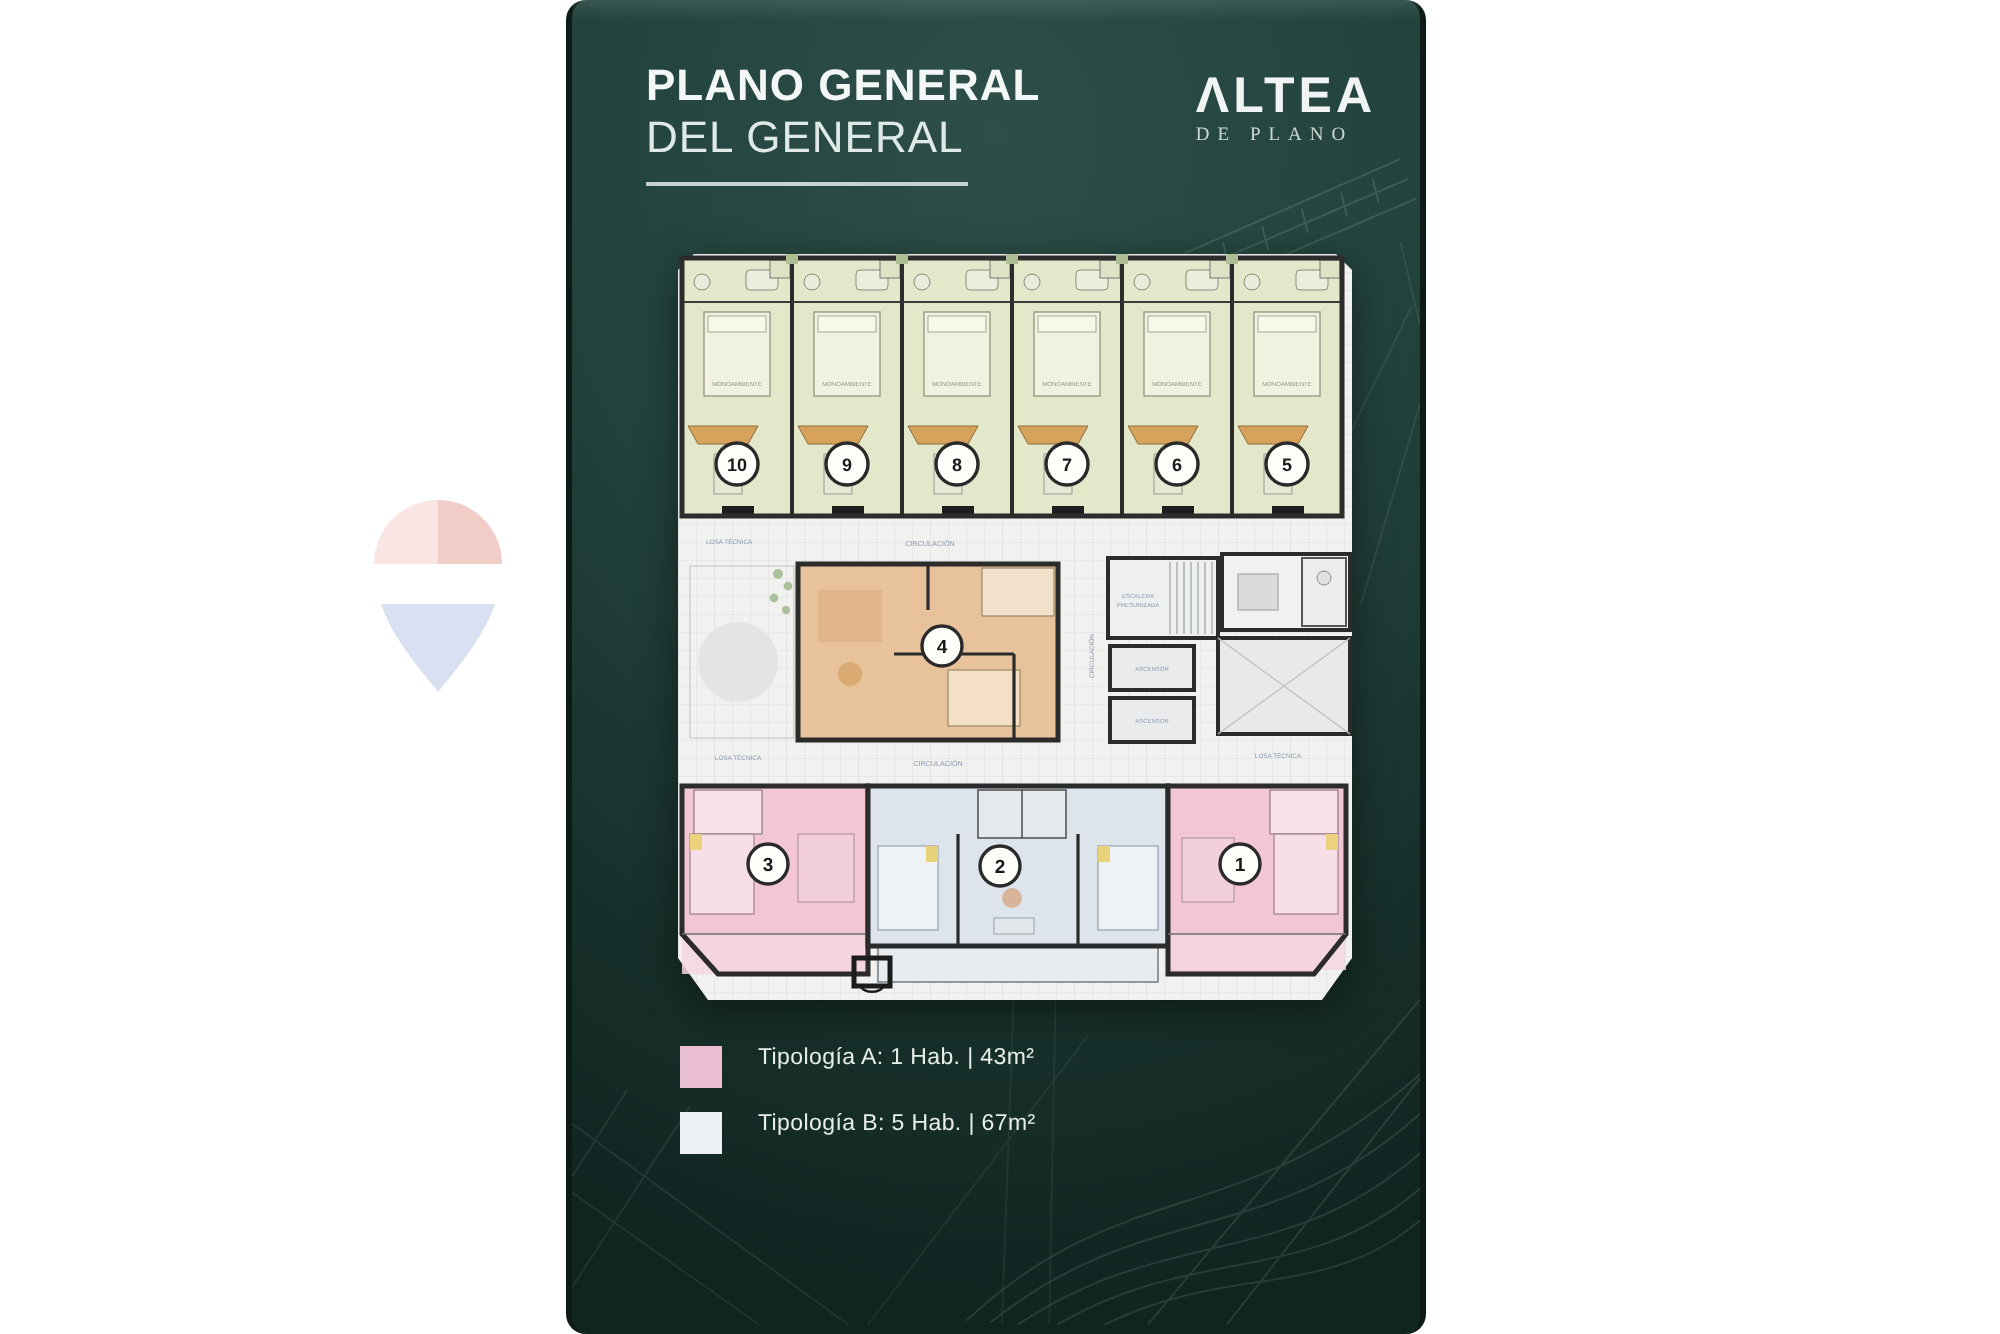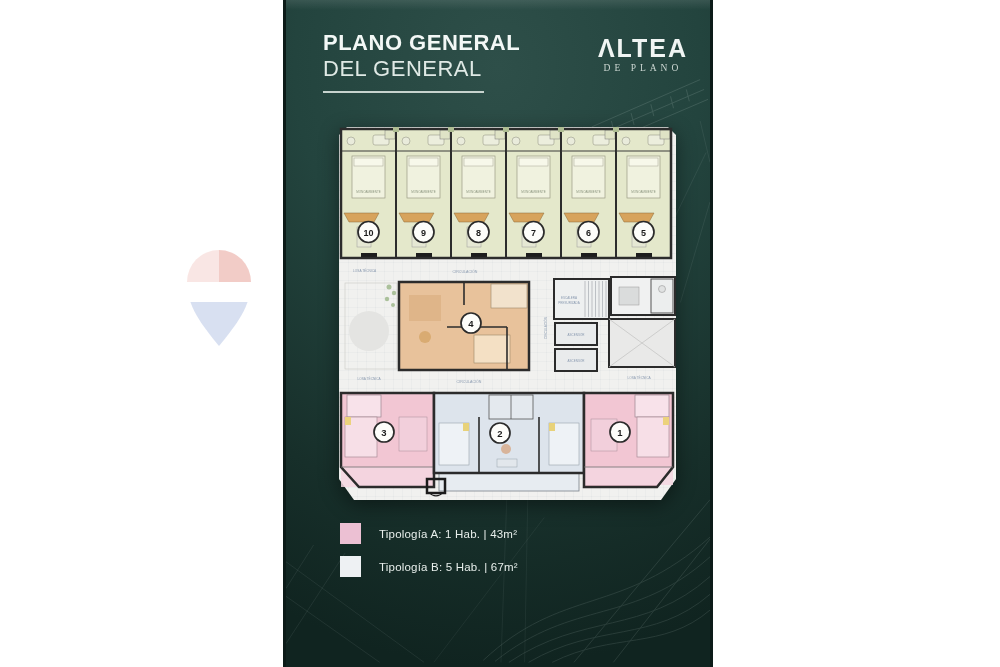--- a/index.html
+++ b/index.html
@@ -1,39 +1,39 @@
 <!DOCTYPE html>
 <html><head>
 <meta charset="utf-8">
 <style>
   html,body{margin:0;padding:0;background:#ffffff;}
   .page{position:relative;width:1000px;height:667px;overflow:hidden;background:#ffffff;
         font-family:"Liberation Sans",sans-serif;}
   
   .panel{position:absolute;left:283px;top:0;width:430px;height:667px;
          background:radial-gradient(120% 90% at 50% 10%, #2e4f49 0%, #23443e 40%, #172f2a 76%, #102420 100%);
-         border-left:3px solid #0c1b18;border-right:3px solid #0c1b18;box-sizing:border-box;}
+         border-left:3px solid #0c1b18;border-right:3px solid #0c1b18;box-sizing:border-box;border-radius:10px;}
   .panel::before{content:"";position:absolute;left:0;top:0;right:0;height:10px;
          background:linear-gradient(180deg, rgba(255,255,255,.10), rgba(255,255,255,0));}
   .decor{position:absolute;inset:0;width:100%;height:100%;}
   
   .header{position:absolute;left:37px;top:30px;color:#f3f8f6;}
   .title1{font-size:22px;font-weight:700;letter-spacing:.5px;line-height:1.2;}
   .title2{font-size:22px;font-weight:400;letter-spacing:.5px;color:#dfe9e5;line-height:1.2;}
   .rule{width:161px;height:2px;background:#c7d3ce;margin-top:8px;}
   
-  .logo{position:absolute;right:22px;top:36px;text-align:center;color:#f0f5f3;}
+  .logo{position:absolute;right:22px;top:36px;text-align:left;color:#f0f5f3;}
   .logo-name{font-size:25px;font-weight:600;letter-spacing:2px;line-height:1;}
   .logo-sub{font-family:"Liberation Serif",serif;font-size:9.5px;letter-spacing:4px;color:#ccd7d2;margin-top:2px;}
   
   .plan{position:absolute;left:53px;top:127px;width:337px;height:373px;
         filter:drop-shadow(0 5px 10px rgba(0,0,0,.45));}
   
   .legend{position:absolute;left:54px;top:523px;}
-  .legend-row{display:flex;align-items:center;height:21px;margin-bottom:12px;}
+  .legend-row{display:flex;height:21px;margin-bottom:12px;}
   .swatch{width:21px;height:21px;margin-right:18px;flex:0 0 auto;}
   .legend-label{font-size:11.5px;color:#e7eeeb;letter-spacing:.2px;}
   
   .wm-text{position:absolute;left:246px;top:252px;z-index:6;pointer-events:none;
            font-size:140px;font-weight:700;letter-spacing:2px;line-height:1;
            color:rgba(172,178,178,.44);white-space:nowrap;}
   .wm-balloon{position:absolute;left:179px;top:242px;z-index:6;pointer-events:none;opacity:.55;}
 </style>
 </head>
 <body>

